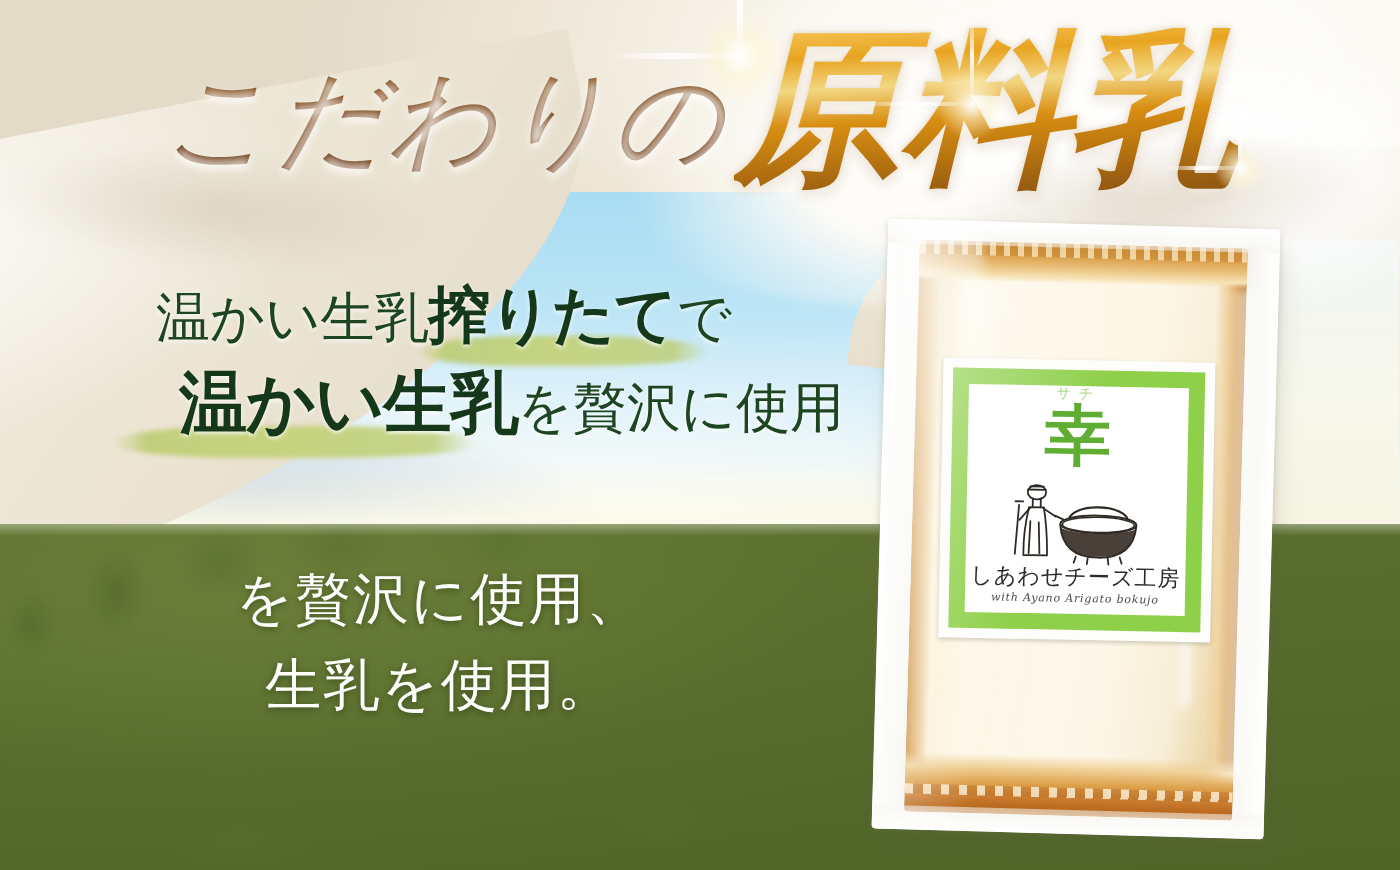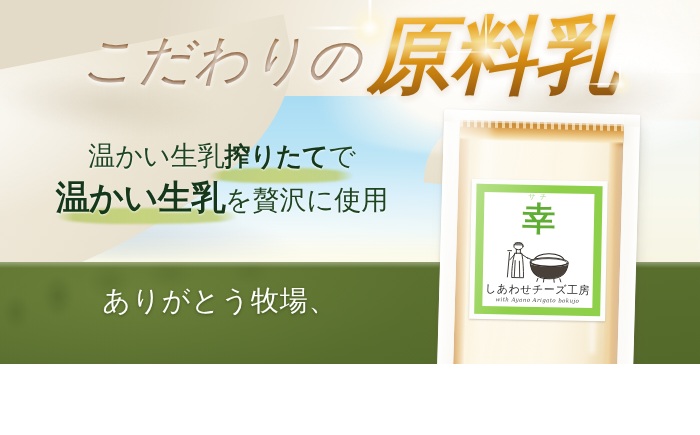--- a/index.html
+++ b/index.html
@@ -4,21 +4,21 @@
 <title>こだわりの原料乳</title>
 <style>
   html, body {
     margin: 0;
     padding: 0;
     background: #ffffff;
   }
   #stage {
     position: relative;
     width: 700px;
-    height: 364px;
+    height: 435px;
     overflow: hidden;
     font-family: "Liberation Serif", "DejaVu Serif", serif;
     background: #ec4899;
     user-select: none;
   }
 
   
 
   
   .sky-band {
@@ -233,36 +233,36 @@
     z-index: 6;
     text-align: center;
     color: #1d4220;
   }
   .mid-line {
     position: relative;
     white-space: nowrap;
     line-height: 1.05;
   }
   .mid-line.l1 { font-size: 27px; margin-bottom: 10px; }
-  .mid-line.l2 { font-size: 27px; }
+  .mid-line.l2 { font-size: 27px; text-align: right; }
   .mid-seg {
     position: relative;
     z-index: 2;
     font-weight: 400;
     color: #1e4521;
     text-shadow: 0 1px 2px rgba(255,255,255,0.85);
   }
   .mid-seg.big {
     font-size: 34px;
     font-weight: 700;
     color: #16381a;
     letter-spacing: -0.5px;
   }
   .mid-seg.em {
-    font-size: 26px;
+    font-size: 31px;
     font-weight: 700;
     color: #16381a;
     letter-spacing: -0.5px;
   }
   
   .marker {
     position: absolute;
     z-index: 1;
     border-radius: 40% 46% 48% 42% / 60% 55% 45% 50%;
     background: linear-gradient(90deg, rgba(190,205,110,0) 0%, rgba(186,202,108,0.85) 10%, rgba(196,210,122,0.95) 50%, rgba(188,204,110,0.8) 88%, rgba(190,205,110,0) 100%);
@@ -545,21 +545,22 @@
       <span class="marker m1"></span>
       <span class="mid-seg">温かい生乳</span><span class="mid-seg em">搾りたて</span><span class="mid-seg">で</span>
     </div>
     <div class="mid-line l2">
       <span class="marker m2"></span>
       <span class="mid-seg big">温かい生乳</span><span class="mid-seg">を贅沢に使用</span>
     </div>
   </div>
 
   <div class="bot-copy">
-    <div class="bot-line">ありがとう牧場、</div>
+    <div class="bot-line">を贅沢に使用、</div>
+    <div class="bot-line">生乳を使用。</div>
   </div>
 
   <div class="package">
     <div class="pkg-shadow"></div>
     <div class="pouch">
       <div class="cheese">
         <div class="cheese-sheen"></div>
         <div class="cheese-edge-l"></div>
         <div class="cheese-edge-r"></div>
         <div class="cheese-rind-top"></div>

